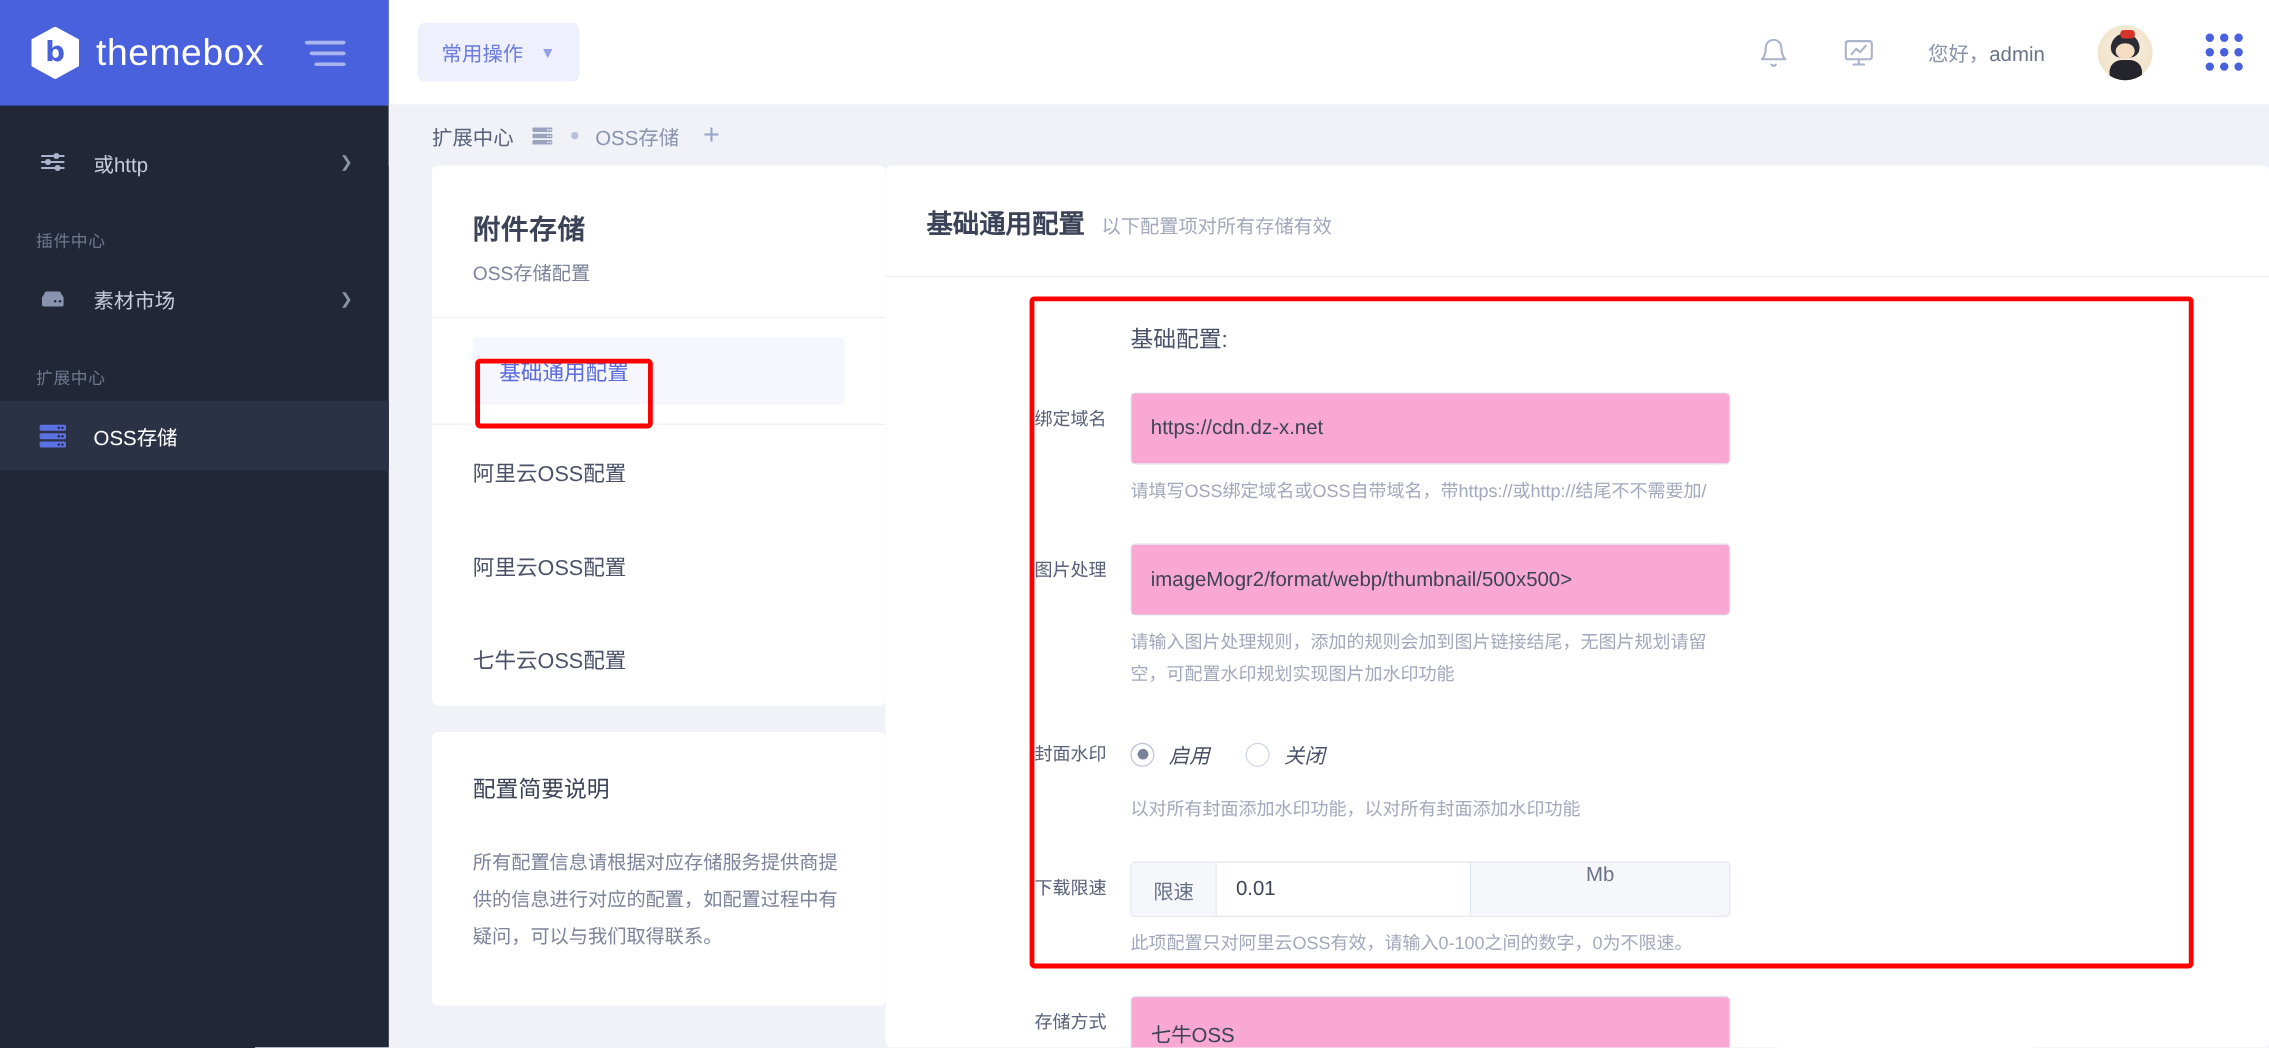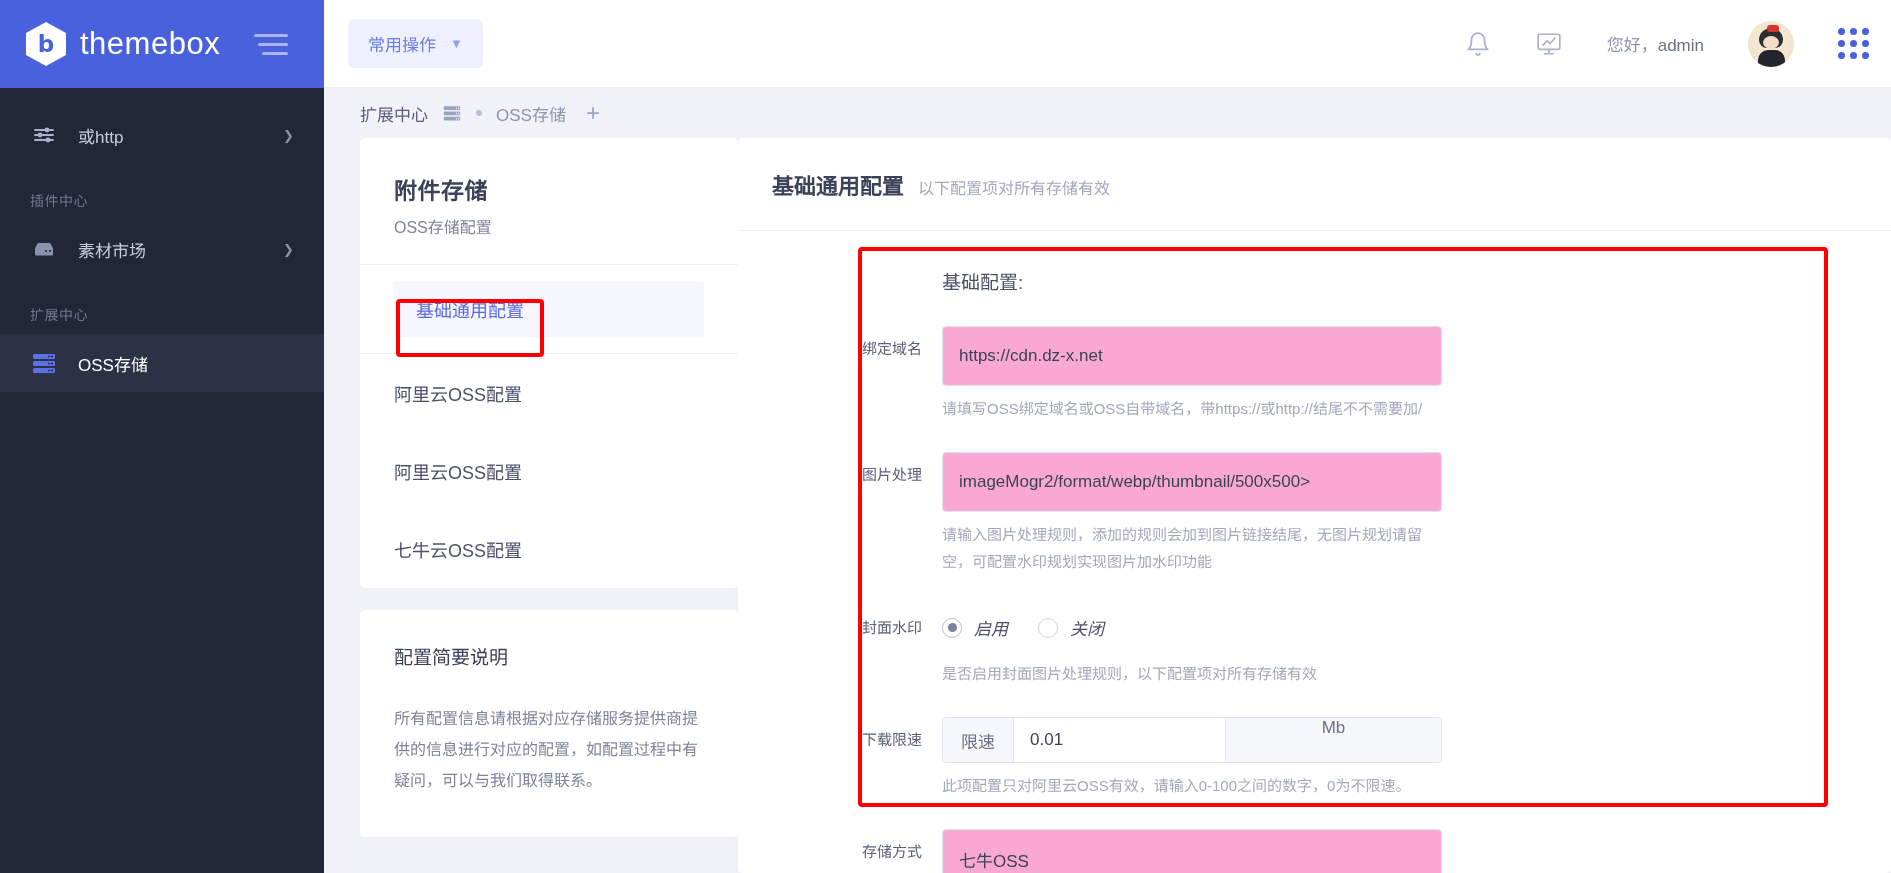--- a/index.html
+++ b/index.html
@@ -351,21 +351,21 @@
               <div class="radios">
                 <span class="radio on">
                   <i class="rdot"></i>
                   <span>启用</span>
                 </span>
                 <span class="radio">
                   <i class="rdot"></i>
                   <span>关闭</span>
                 </span>
               </div>
-              <div class="hint">是否启用封面图片处理规则，以下配置项对所有存储有效</div>
+              <div class="hint">以对所有封面添加水印功能，以对所有封面添加水印功能</div>
             </div>
           </div>
 
           <div class="frow">
             <label class="flabel">下载限速</label>
             <div class="fctl">
               <div class="group">
                 <span class="gaddon left">限速</span>
                 <input class="ginp" type="text" value="0.01" style="">
                 <span class="gaddon right">Mb</span>

